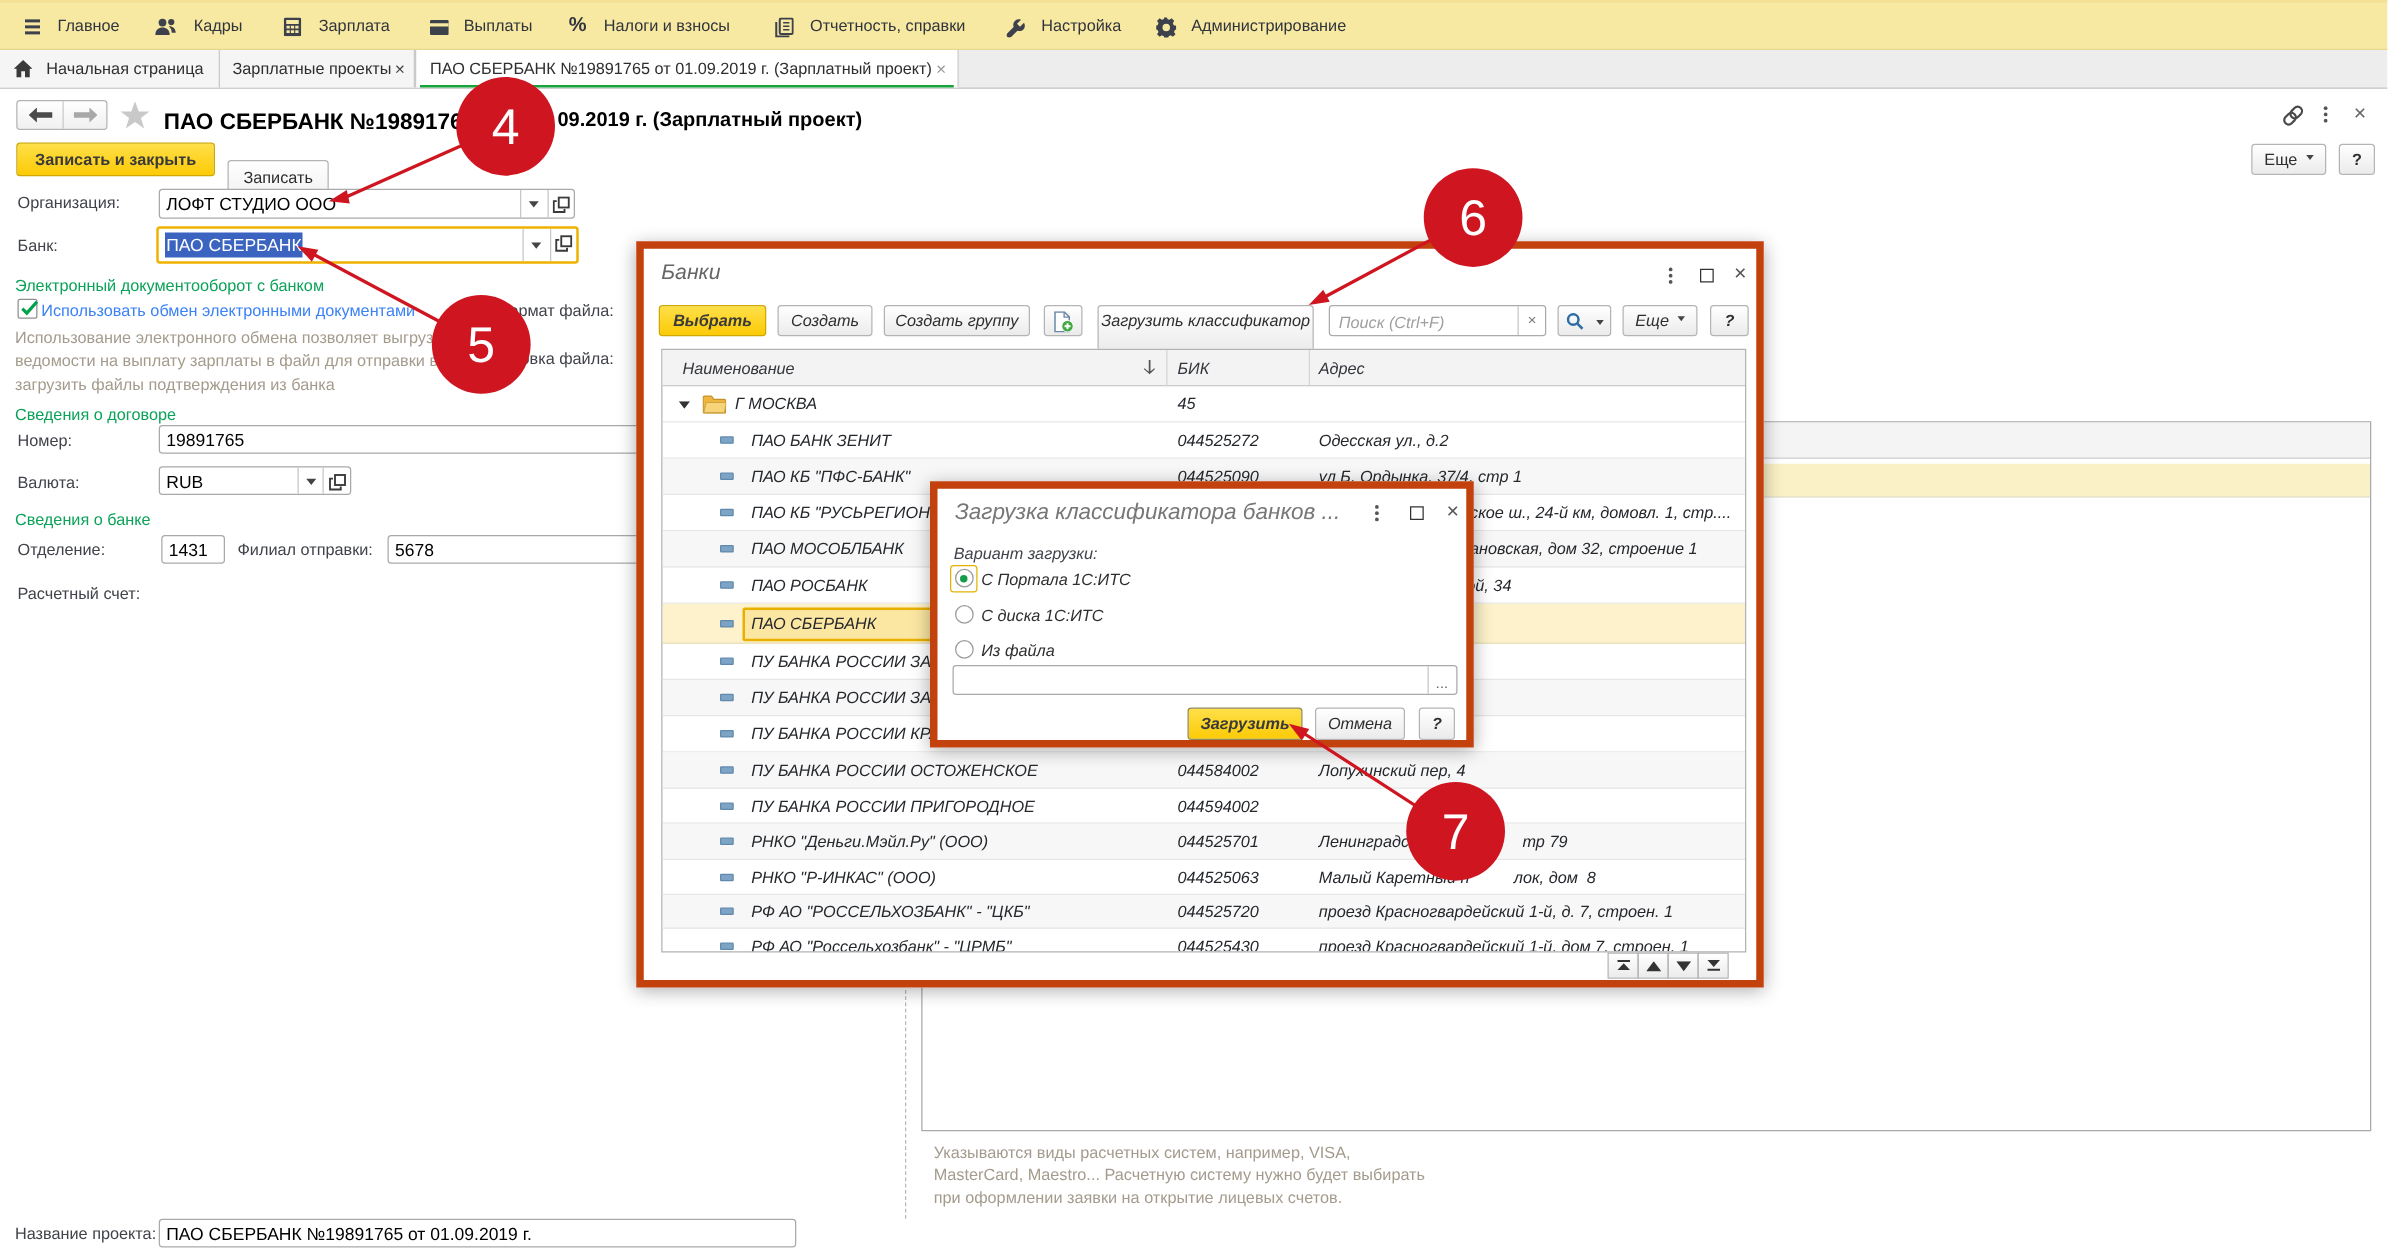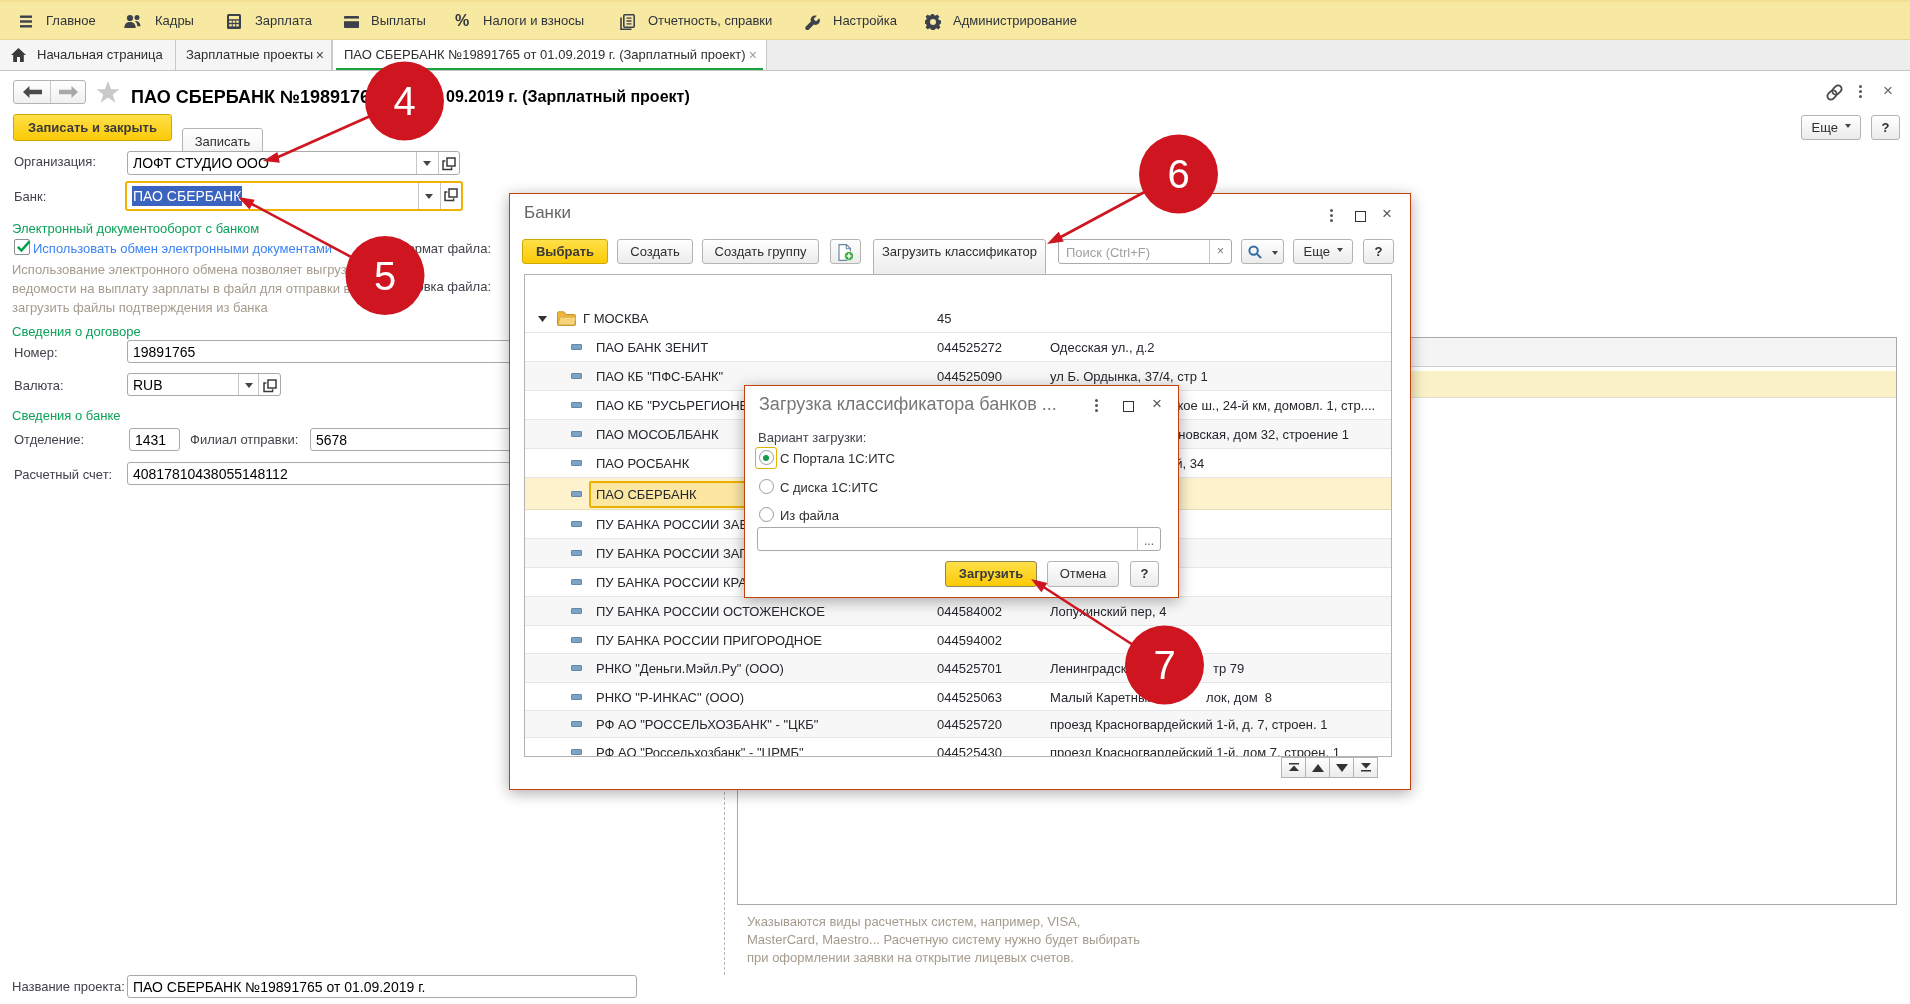--- a/index.html
+++ b/index.html
@@ -21,21 +21,21 @@
 .inp { position:absolute; background:#fff; border:1px solid #a9a9a9; border-radius:3px;
   font-size:14px; color:#000; white-space:nowrap; }
 .inp > span { position:absolute; left:5px; top:50%; transform:translateY(-50%); }
 .btn { position:absolute; background:linear-gradient(#ffffff,#ebebeb); border:1px solid #b4b4b4;
   border-radius:3px; font-size:13px; color:#2e2e2e; text-align:center; }
 .btn-y { position:absolute; background:linear-gradient(#ffe049,#fcca06); border:1px solid #cfa900;
   border-radius:3px; font-size:13px; font-weight:bold; color:#3a3a3a; text-align:center; }
 .cmb-arr { position:absolute; right:0; top:0; width:21px; height:100%; border-left:1px solid #c6c6c6; }
 .cmb-arr:after { content:""; position:absolute; left:6px; top:50%; margin-top:-2px;
   border:4px solid transparent; border-top:5px solid #444; }
-.dlg { position:absolute; background:#fff; border:1px solid #c2410c; box-shadow:0 3px 14px rgba(0,0,0,.33); }
+.dlg { position:absolute; background:#fff; border:6px solid #c2410c; box-shadow:0 3px 14px rgba(0,0,0,.33);font-style:italic; }
 .wicons { position:absolute; font-size:0; }
 .dots3 { display:inline-block; width:3px; }
 .dots3 i { display:block; width:3px; height:3px; border-radius:50%; background:#555; margin:0 0 2px 0; }
 .maxi { display:inline-block; width:11px; height:11px; border:1.5px solid #333; }
 .clx { font-size:17px; color:#555; font-family:"Liberation Sans",sans-serif; }
 
 .trow { position:absolute; left:0; width:100%; height:29.5px; border-bottom:1px solid #e6e6e6; }
 .trow .nm { position:absolute; left:71px; top:50%; transform:translateY(-50%); font-size:13px; color:#24272c; white-space:nowrap; z-index:2; }
 .trow .bik { position:absolute; left:412px; top:50%; transform:translateY(-50%); font-size:13px; color:#24272c; }
 .trow .adr { position:absolute; left:525px; top:50%; transform:translateY(-50%); font-size:13px; color:#24272c; white-space:nowrap; }
@@ -199,23 +199,20 @@
 <div class="green" style="left:12px;top:408px">Сведения о банке</div>
 <div class="lbl" style="left:14px;top:432px">Отделение:</div>
 <div class="inp" style="left:129px;top:428px;width:51px;height:23px">
       <span>1431</span>
     </div>
 <div class="lbl" style="left:190px;top:432px">Филиал отправки:</div>
 <div class="inp" style="left:310px;top:428px;width:470px;height:23px">
       <span>5678</span>
     </div>
 <div class="lbl" style="left:14px;top:467px">Расчетный счет:</div>
-<div class="inp" style="left:127px;top:462px;width:653px;height:23px">
-      <span>40817810438055148112</span>
-    </div>
 <div class="lbl" style="left:12px;top:979px">Название проекта:</div>
 <div class="inp" style="left:127px;top:975px;width:510px;height:23px">
       <span>ПАО СБЕРБАНК №19891765 от 01.09.2019 г.</span>
     </div>
 
 <div class="abs" style="left:724px;top:337px;width:0;height:638px;border-left:1px dashed #b8b8b8"></div>
 <div class="abs" style="left:737px;top:337px;width:1160px;height:568px;border:1px solid #a9a9a9;background:#fff">
   <div class="abs" style="left:0;top:0;width:100%;height:29px;background:#f4f4f4;border-bottom:1px solid #cfcfcf"></div>
   <div class="abs" style="left:1px;top:33px;width:1157px;height:27px;background:#fbf1c6;border-bottom:1px solid #e3ded0"></div>
 </div>
@@ -250,20 +247,30 @@
             <circle cx="5.6" cy="5.6" r="4.2"></circle>
             <path d="M8.9 8.9 L13 13"></path>
           </g>
         </svg>
     <span style="display:inline-block;width:0;height:0;border:3.5px solid transparent;border-top:4.5px solid #444;margin-left:24px;margin-top:11px"></span>
   </div>
   <div class="btn" style="left:783px;top:45px;width:60px;height:25px;line-height:23px">Еще <span style="display:inline-block;width:0;height:0;border:3.5px solid transparent;border-top:4.5px solid #444;vertical-align:1.5px;margin-left:3px"></span></div>
   <div class="btn" style="left:853px;top:45px;width:31px;height:25px;line-height:23px;font-weight:bold">?</div>
 
   <div class="abs" style="left:14px;top:80px;width:868px;height:483px;border:1px solid #b2b2b2;background:#fff;overflow:hidden">
+    <div class="abs" style="left:0;top:0;width:100%;height:29px;background:#f3f3f3;border-bottom:1px solid #c9c9c9">
+      <span class="abs" style="left:16px;top:7px;font-size:13px;color:#33363c">Наименование</span>
+      <svg class="abs" style="left:385px;top:8px" width="9" height="13" viewBox="0 0 9 13">
+            <path fill="#555" d="M4 0 H5.4 V9 L8.4 6.5 L9 7.2 L4.7 11.4 L0 7.2 L0.6 6.5 L4 9.3 Z"></path>
+          </svg>
+      <div class="abs" style="left:403px;top:0;width:1px;height:29px;background:#d5d5d5"></div>
+      <span class="abs" style="left:412px;top:7px;font-size:13px;color:#33363c">БИК</span>
+      <div class="abs" style="left:517px;top:0;width:1px;height:29px;background:#d5d5d5"></div>
+      <span class="abs" style="left:525px;top:7px;font-size:13px;color:#33363c">Адрес</span>
+    </div>
     <div id="rows" class="abs" style="left:0;top:29px;width:100%;height:452px;overflow:hidden">
           <div class="trow" style="top:0px;height:29px;">
             <svg style="position:absolute;left:13px;top:12px" width="9" height="6" viewBox="0 0 9 6">
               <path fill="#333" d="M0 0 H9 L4.5 6 Z"></path>
             </svg>
             <svg style="position:absolute;left:32px;top:7px" width="19" height="15" viewBox="0 0 19 15">
               <path fill="#efb63e" stroke="#c3922b" d="M0.5 3.5 V13.5 C0.5 14 1 14.5 1.5 14.5 H17.5 C18 14.5 18.5 14 18.5 13.5 V4.5 C18.5 4 18 3.5 17.5 3.5 H9 L7.5 1.2 C7.3 0.9 7 0.8 6.7 0.8 H1.5 C1 0.8 0.5 1.3 0.5 1.8 Z"></path>
               <path fill="#f7d37a" d="M1 14 L3 6 H19 L17.5 14 Z" stroke="#cfa443" stroke-width="0.8"></path>
             </svg>
             <span class="nm" style="left:58px">Г МОСКВА</span>

